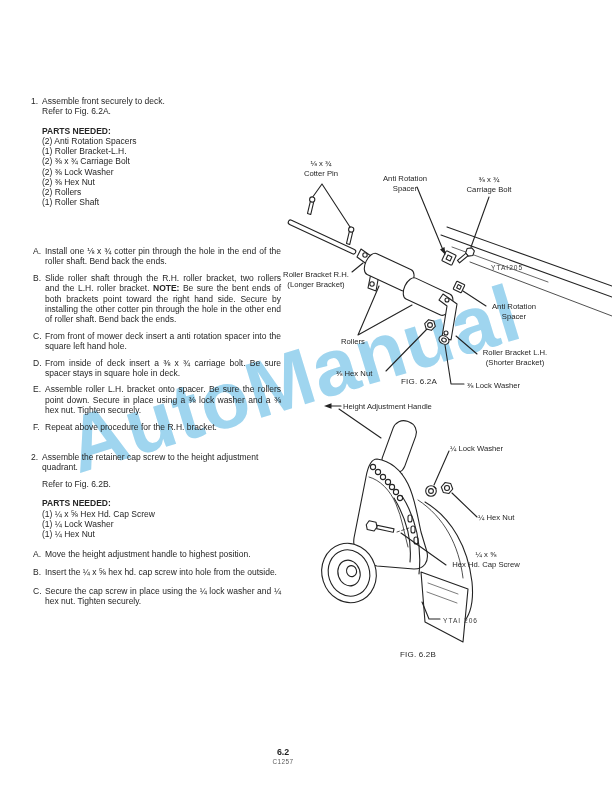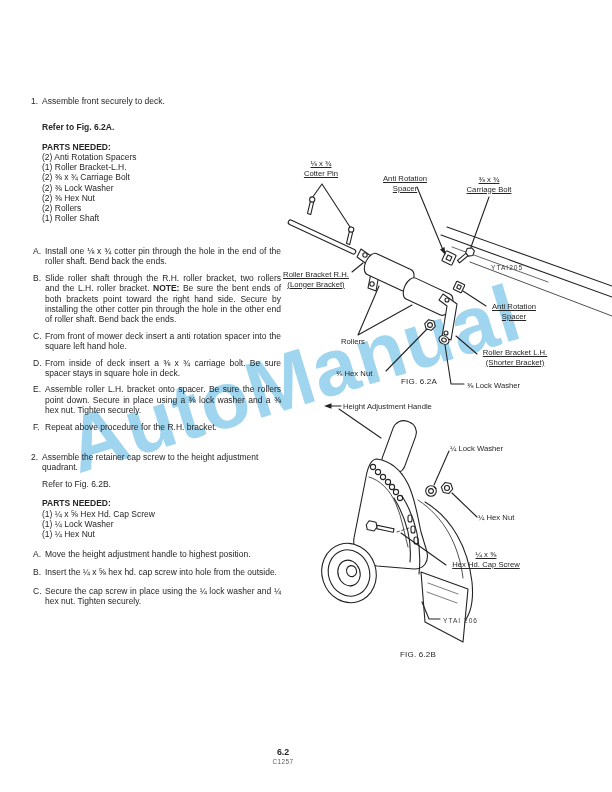--- a/index.html
+++ b/index.html
@@ -14,32 +14,32 @@
     font-size:80px;font-weight:bold;line-height:80px;white-space:nowrap;
     color:#9fd5ef;letter-spacing:1px;
     transform:rotate(-17deg);transform-origin:0 80px;
     pointer-events:none;
   }
   
   .block{position:absolute;left:31px;width:250px;z-index:3;font-size:8.5px;line-height:10.4px;color:#262626;}
   .b1{top:96px}.b2{top:246px}.b3{top:452px}.b4{top:479px}.b5{top:549px}
   .item-title{position:relative;padding-left:11px;}
   .item-num{position:absolute;left:0;top:0;}
-  .refer{margin-top:16px;padding-left:11px;font-weight:bold;}
+  .refer{padding-left:11px;}
   .parts-head{margin-top:9px;padding-left:11px;font-weight:bold;}
   .part-line{padding-left:11px;line-height:10.1px;}
   .step{position:relative;padding-left:14px;margin-bottom:6px;text-align:justify;}
   .step.last{margin-bottom:0;}
   .step .letter{position:absolute;left:2px;top:0;}
   .b5 .step{margin-bottom:8px;}
   b{font-weight:bold;margin-top:43px;}
   
   .figs{position:absolute;left:0;top:0;z-index:2;}
   .lab{position:absolute;z-index:3;font-size:7.7px;line-height:9.6px;color:#262626;white-space:nowrap;}
-  .lab.center{text-align:center;text-decoration:underline;}
+  .lab.center{text-align:center;}
   .figcap{font-weight:normal;font-size:8px;letter-spacing:.2px;}
   .figcode{font-size:6.6px;letter-spacing:1px;color:#3a3a3a;}
   
   .footer-page{position:absolute;left:243px;top:747px;width:80px;text-align:center;font-weight:bold;font-size:8.8px;z-index:3;color:#1e1e1e;}
   .footer-code{position:absolute;left:243px;top:758px;width:80px;text-align:center;font-size:6.4px;color:#5a5a5a;z-index:3;letter-spacing:.4px;}
 </style>
 </head>
 <body>
 
 <div class="page">

